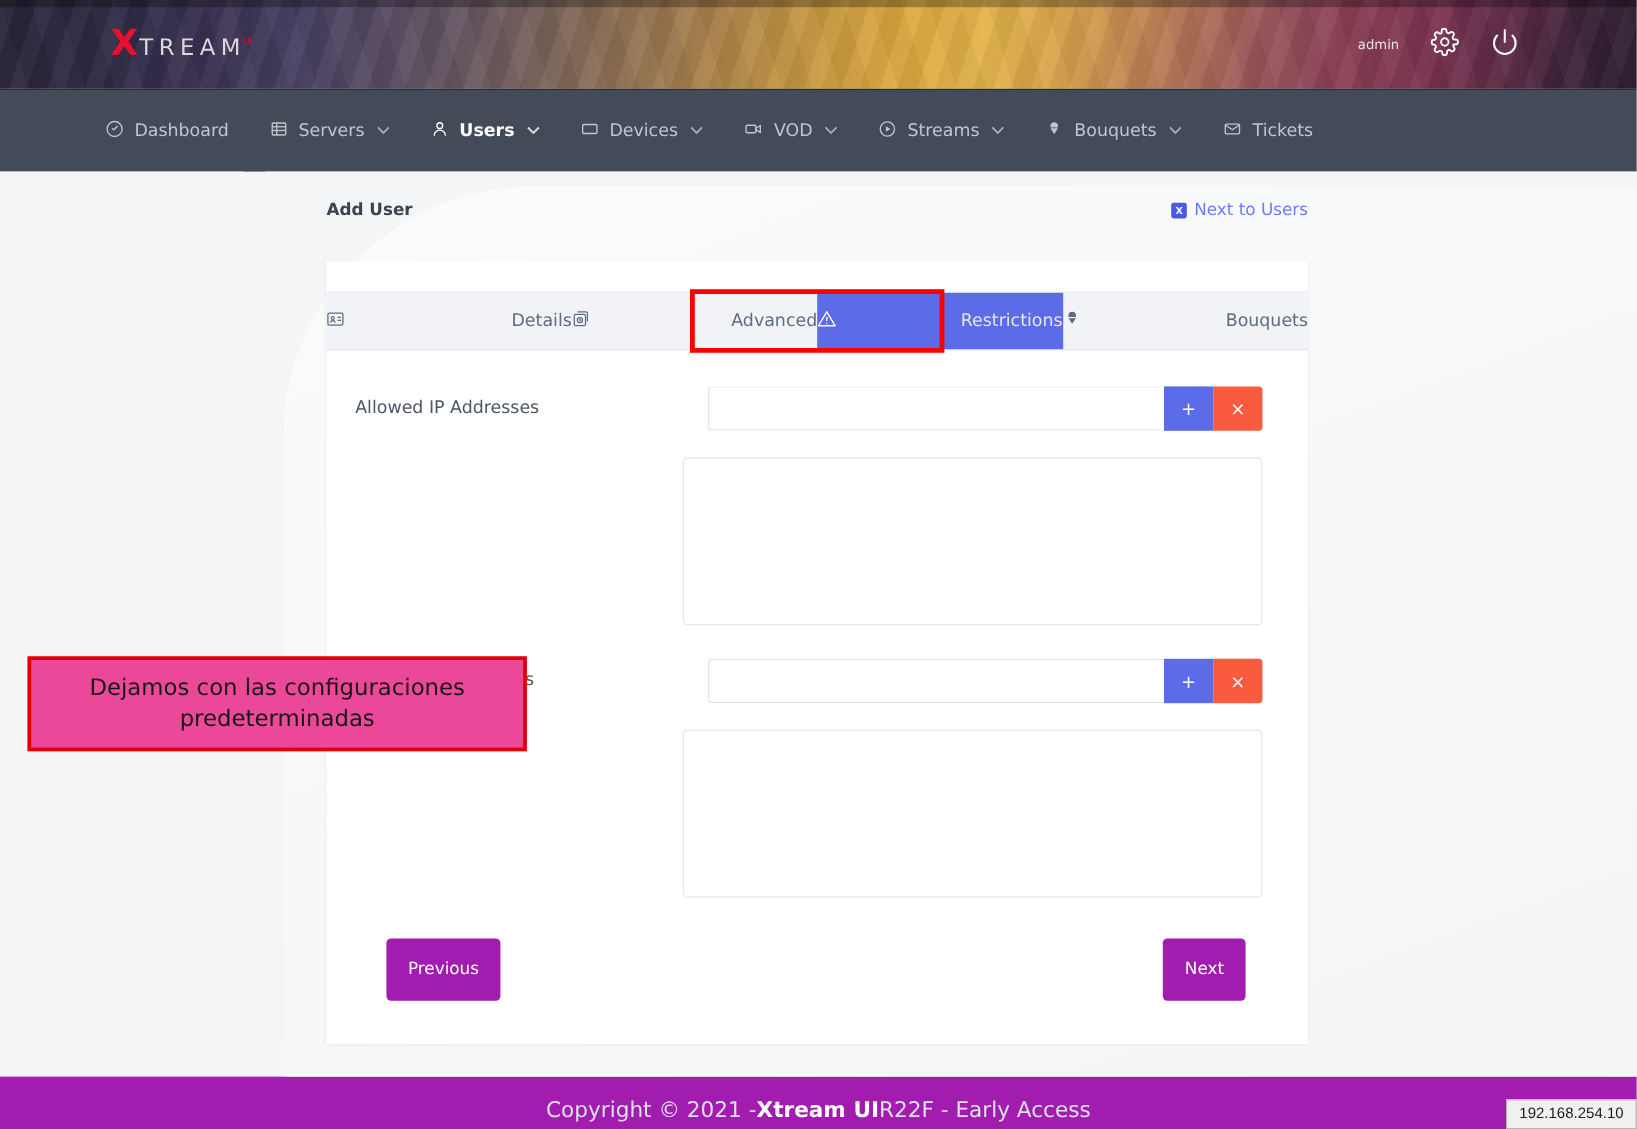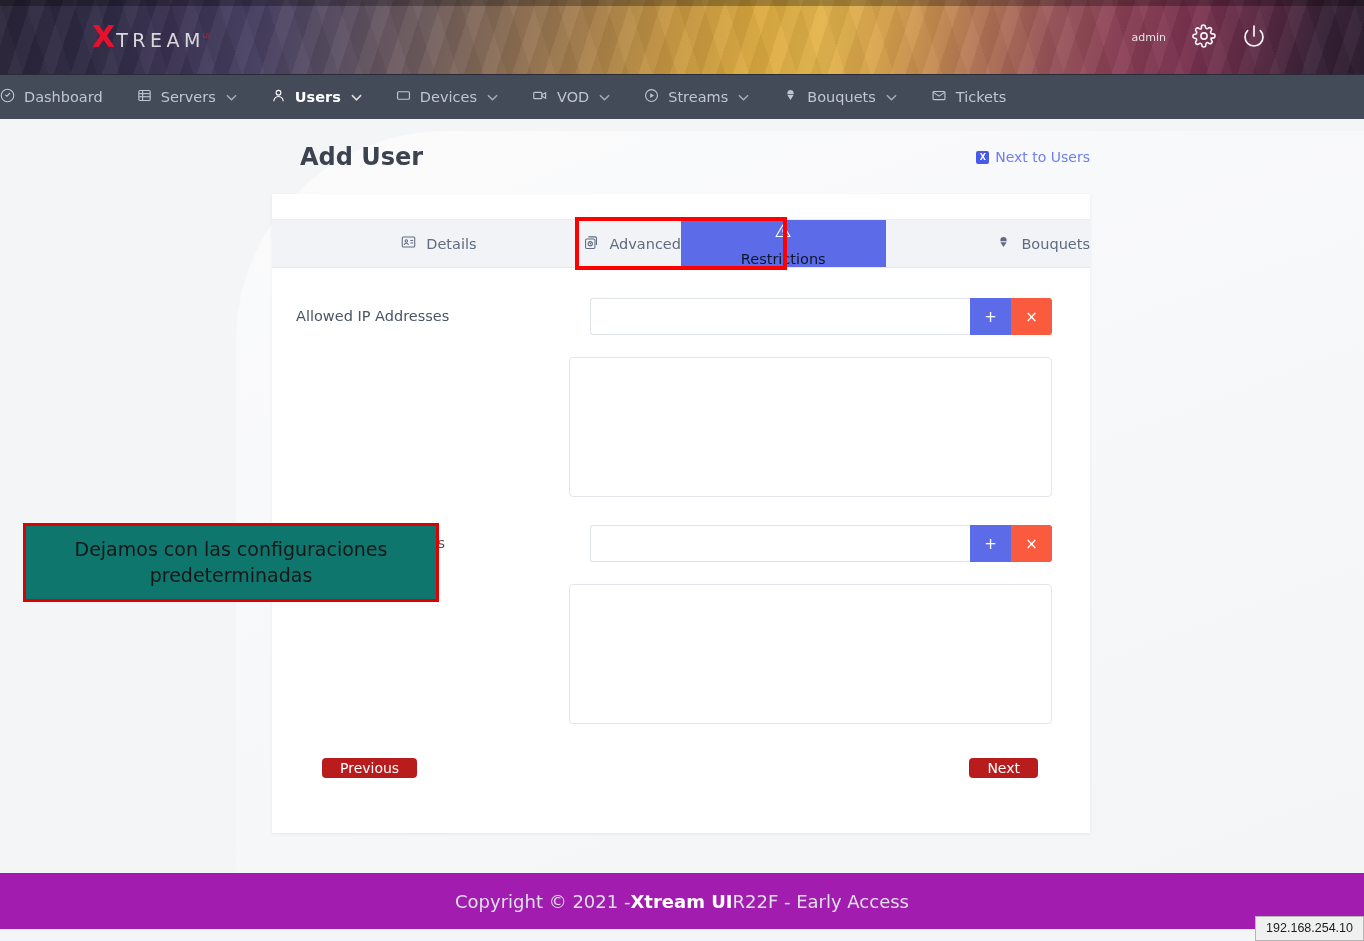--- a/index.html
+++ b/index.html
@@ -74,23 +74,24 @@
     display: flex; align-items: center; gap: 26px; z-index: 3;
   }
   .topright .uname {
     color: #e6e2e6; font-size: 11px;
     font-family: "DejaVu Sans", sans-serif;
   }
   .topright .ic { display: block; opacity: 0.95; cursor: pointer; }
 
   
   .navbar {
-    height: 44px;
+    height: 68px;
     background: #434a58;
     display: flex; align-items: center;
+    padding-left: 88px;
     position: relative;
   }
   .navitem {
     display: flex; align-items: center; gap: 9px;
     color: #bfc6d1; font-size: 14.5px;
     margin-right: 34px; cursor: pointer;
     font-family: "DejaVu Sans", sans-serif;
     white-space: nowrap;
   }
   .navitem.active { color: #ffffff; font-weight: bold; }
@@ -118,23 +119,22 @@
     background: linear-gradient(160deg, #fbfbfc 0%, #f7f8fa 45%, #f3f4f6 100%);
     border-top-left-radius: 210px;
     border-bottom-left-radius: 60px;
   }
   .page-head {
     position: absolute; left: 272px; top: 24px;
     width: 818px;
     display: flex; align-items: center; justify-content: space-between;
   }
   .page-title {
-    font-size: 24px; color: #3c4250; font-weight: bold;
-    font-family: "DejaVu Sans", sans-serif;
-    margin-left: 28px;
+    font-size: 14px; color: #3c4250; font-weight: bold;
+    font-family: "DejaVu Sans", sans-serif;
   }
   .back-link {
     display: flex; align-items: center; gap: 6px;
     color: #6d7ef0; font-size: 14px; cursor: pointer;
     font-family: "DejaVu Sans", sans-serif;
   }
   .back-badge {
     width: 13px; height: 13px; background: #4a5ae8; border-radius: 2px;
     color: #fff; font-size: 8px; font-weight: bold;
     display: flex; align-items: center; justify-content: center;
@@ -152,28 +152,27 @@
   .tabs {
     display: flex;
     background: #f2f3f6;
     border-top: 1px solid #eceef2;
     border-bottom: 1px solid #e6e8ee;
     position: relative;
   }
   .tab {
     flex: 1;
     height: 47px;
-    display: flex; align-items: center; justify-content: flex-end; gap: 10px;
+    display: flex; align-items: center; justify-content: space-between; gap: 10px;
     font-size: 14.5px; color: #5f6b80; cursor: pointer;
     font-family: "DejaVu Sans", sans-serif;
   }
   .tab.active {
     background: #5c6be8;
-    color: #0f172a;
-    flex-direction: column;
+    color: #e5e5e5;
   }
   .tab-highlight {
     position: absolute;
     left: 50%; top: -3px;
     transform: translateX(-50%);
     width: 212px; height: 53px;
     border: 4px solid #ff0000;
     pointer-events: none;
     z-index: 5;
   }
@@ -230,36 +229,36 @@
     padding: 9px 11px;
     font-size: 14px; color: #44506a;
     font-family: "Liberation Sans", sans-serif;
   }
 
   .foot-btns {
     display: flex; justify-content: space-between;
     padding: 6px 14px 0 26px;
   }
   .gray-btn {
-    background: #b91c1c;
+    background: #a21caf;
     color: #fff;
     border: none;
     border-radius: 4px;
     font-size: 14px;
-    padding: 2px 18px;
+    padding: 18px 18px;
     cursor: pointer;
     font-family: "DejaVu Sans", sans-serif;
   }
 
   
   .annot {
     position: absolute;
     left: 23px; top: 404px;
     width: 416px; height: 79px;
-    background: #0f766e;
+    background: #ec4899;
     border: 3px solid #e00000;
     display: flex; align-items: center; justify-content: center;
     text-align: center;
     z-index: 30;
   }
   .annot span {
     font-size: 19px; color: #171717; line-height: 1.32;
     font-family: "DejaVu Sans", sans-serif;
   }
 

